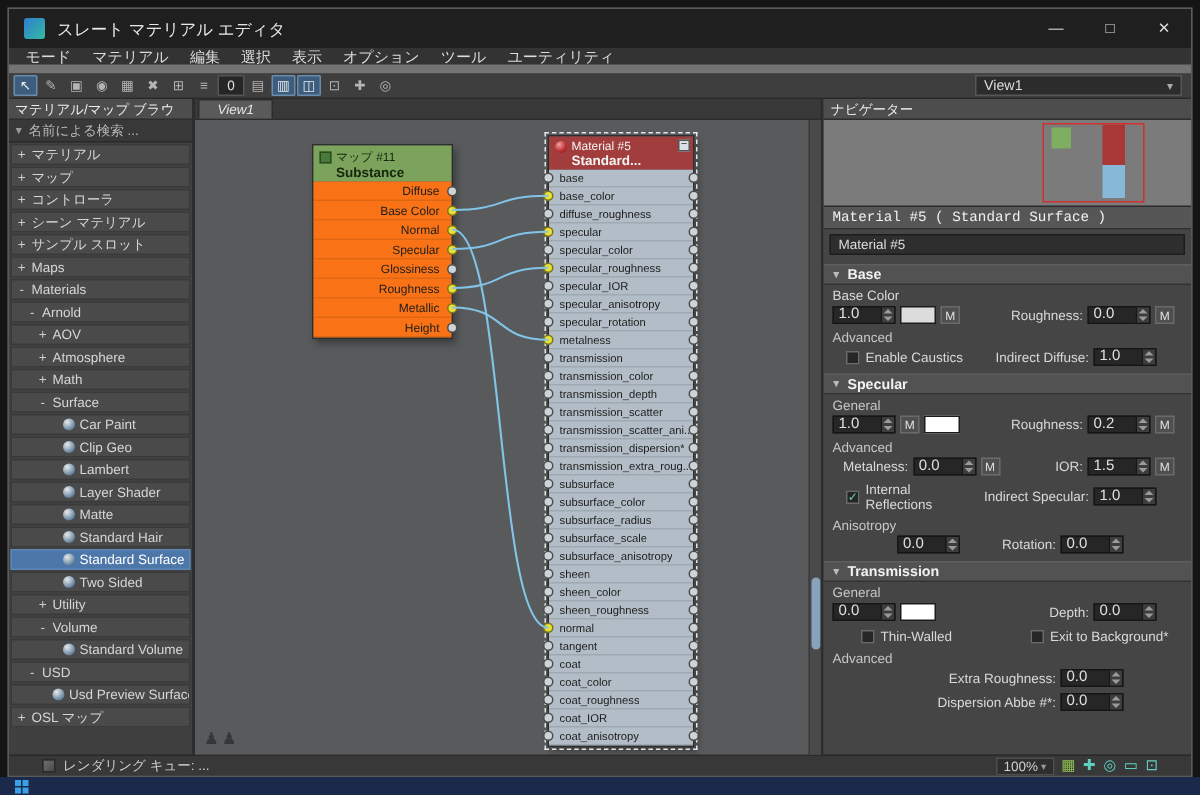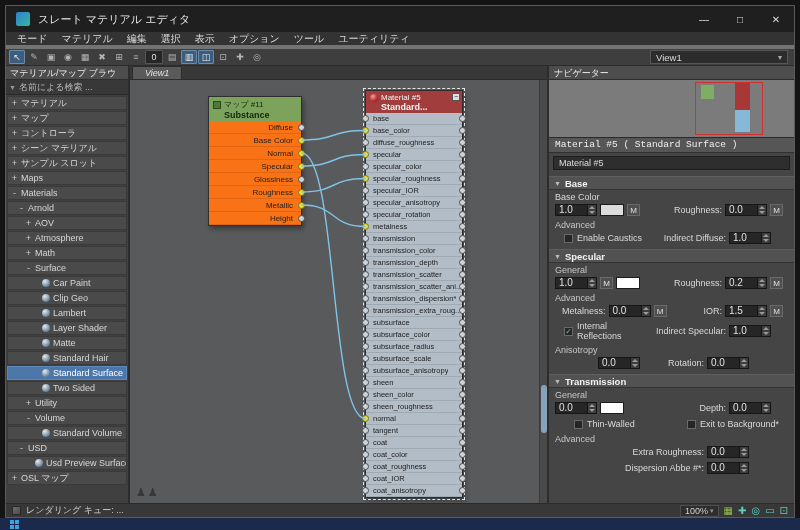--- a/index.html
+++ b/index.html
@@ -8,21 +8,21 @@
 
   .window { position:absolute; left:5px; top:5px; width:790px; height:513px; background:#3e3e3e; border:1px solid #5a5a5a; display:flex; flex-direction:column; }
 
   
   .titlebar { height:26px; background:#1f1f1f; display:flex; align-items:center; padding-left:10px; color:#e8e8e8; font-size:11px; flex:0 0 auto; }
   .app-icon { width:14px; height:14px; background:linear-gradient(135deg,#2f7fd0,#35b8a0); border-radius:2px; margin-right:8px; flex:0 0 auto;}
   .win-btns { margin-left:auto; display:flex; height:100%; }
   .win-btn { width:36px; display:flex; align-items:center; justify-content:center; color:#ddd; font-size:10px; }
 
   
-  .menubar { height:17px; background:#333333; border-bottom:4px solid #737373; display:flex; align-items:center; padding-left:4px; color:#dcdcdc; font-size:10px; flex:0 0 auto; }
+  .menubar { height:17px; background:#333333; border-bottom:6px solid #737373; display:flex; align-items:center; padding-left:4px; color:#dcdcdc; font-size:10px; flex:0 0 auto; }
   .menu-item { padding:1px 7px; }
 
   
   .toolbar { height:17px; background:#3e3e3e; border-bottom:1px solid #2b2b2b; display:flex; align-items:center; padding-left:3px; gap:1px; position:relative; flex:0 0 auto; }
   .tool-btn { min-width:16px; height:14px; display:flex; align-items:center; justify-content:center; color:#b4b4b4; font-size:9px; border:1px solid transparent; border-radius:1px; }
   .tool-btn.active { background:#3c5d7d; border-color:#6a8cab; color:#eaeaea; }
   .tool-btn.field { background:#262626; border-color:#555; color:#e0e0e0; width:18px; }
   .view-combo { position:absolute; right:6px; top:1px; width:138px; height:14px; background:#2c2c2c; border:1px solid #565656; color:#ddd; font-size:9.5px; display:flex; align-items:center; padding:0 5px; }
   .view-combo .dd { margin-left:auto; font-size:8px; color:#aaa; }
 
@@ -99,21 +99,21 @@
   .spin-arrows i.up::after { content:""; position:absolute; left:1px; top:1px; border-left:3px solid transparent; border-right:3px solid transparent; border-bottom:3px solid #9a9a9a; }
   .spin-arrows i.dn::after { content:""; position:absolute; left:1px; bottom:1px; border-left:3px solid transparent; border-right:3px solid transparent; border-top:3px solid #9a9a9a; }
   .m-btn { width:13px; height:12px; background:#4f4f4f; border:1px solid #6a6a6a; color:#e0e0e0; font-size:8px; display:flex; align-items:center; justify-content:center; flex:0 0 auto; }
   .swatch { width:24px; height:12px; border:1px solid #1c1c1c; flex:0 0 auto; }
   .check-wrap { display:flex; align-items:center; gap:4px; }
   .checkbox { width:9px; height:9px; background:#262626; border:1px solid #6a6a6a; color:#5fd0b4; font-size:8px; line-height:8px; text-align:center; flex:0 0 auto; }
   .flex-gap { flex:1; }
   .fix-sp { flex:0 0 auto; }
 
   
-  .statusbar { height:14px; background:#383838; border-top:1px solid #2a2a2a; display:flex; align-items:center; padding:0 6px; gap:5px; color:#cfcfcf; font-size:9px; flex:0 0 auto; }
+  .statusbar { height:14px; background:#383838; border-top:1px solid #2a2a2a; display:flex; align-items:center; padding:0 22px; gap:5px; color:#cfcfcf; font-size:9px; flex:0 0 auto; }
   .status-icon { width:9px; height:9px; background:linear-gradient(135deg,#6f6f6f,#4a4a4a); border:1px solid #2a2a2a; }
   .zoom { display:flex; align-items:center; gap:2px; background:#2e2e2e; border:1px solid #4e4e4e; padding:0 4px; height:12px; }
   .zoom .dd { font-style:normal; font-size:7px; color:#999; }
   .st-icon { color:#5ecfc0; font-size:10px; line-height:12px; }
 
   
   .taskbar { position:absolute; left:0; bottom:0; width:800px; height:12px; background:#1b2a4a; }
   .win-logo { position:absolute; left:10px; top:2px; width:9px; height:9px; display:grid; grid-template-columns:4px 4px; grid-template-rows:4px 4px; gap:1px; }
   .win-logo i { background:#3aa0e8; }
 </style>

